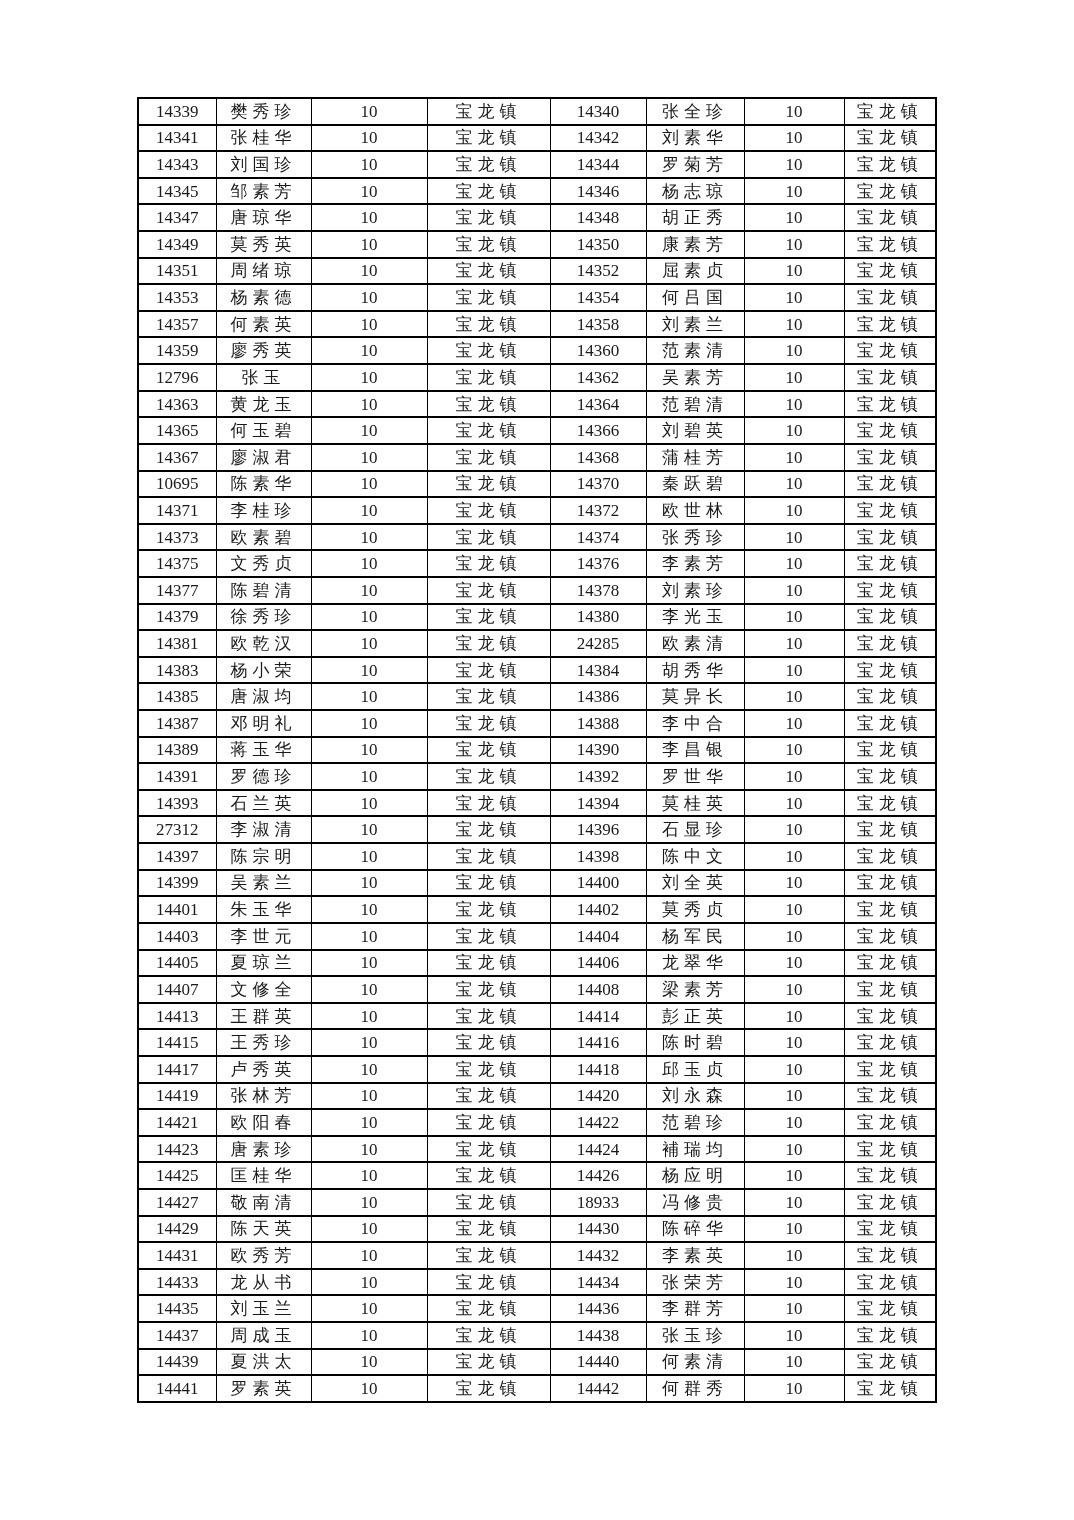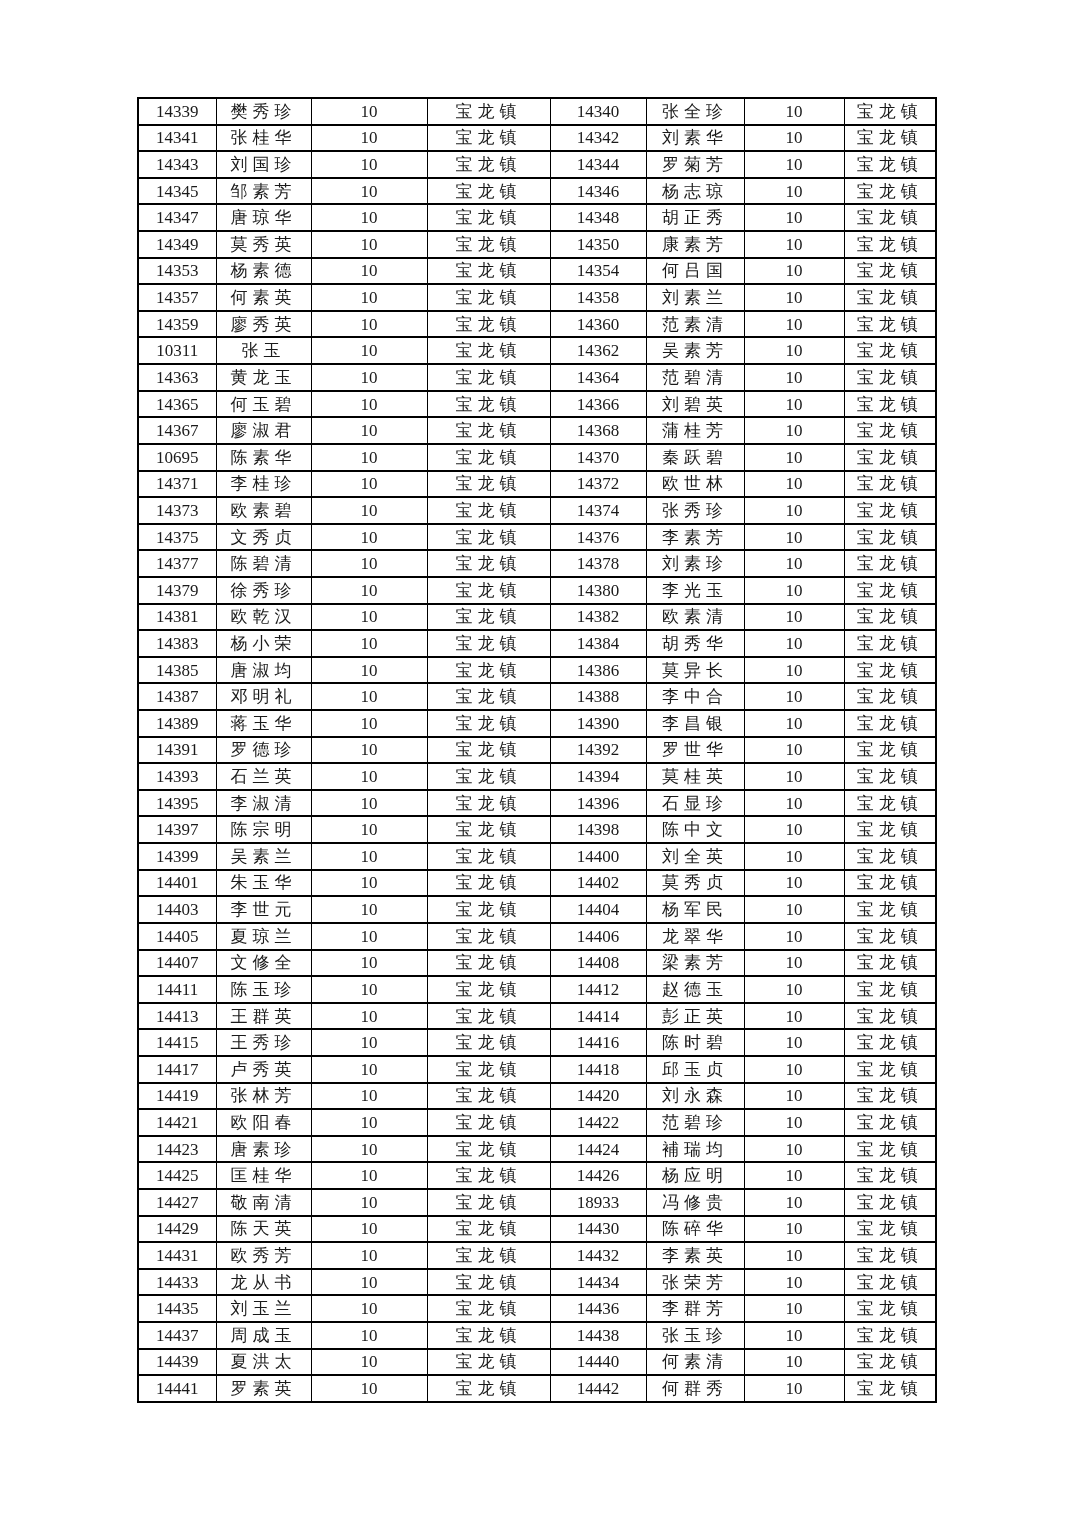--- a/index.html
+++ b/index.html
@@ -118,20 +118,30 @@
     <td class="c-id">14349</td>
     <td class="c-name">莫秀英</td>
     <td class="c-amt">10</td>
     <td class="c-town">宝龙镇</td>
     <td class="c-id">14350</td>
     <td class="c-name">康素芳</td>
     <td class="c-amt">10</td>
     <td class="c-town">宝龙镇</td>
   </tr>
         <tr>
+    <td class="c-id">14351</td>
+    <td class="c-name">周绪琼</td>
+    <td class="c-amt">10</td>
+    <td class="c-town">宝龙镇</td>
+    <td class="c-id">14352</td>
+    <td class="c-name">屈素贞</td>
+    <td class="c-amt">10</td>
+    <td class="c-town">宝龙镇</td>
+  </tr>
+        <tr>
     <td class="c-id">14353</td>
     <td class="c-name">杨素德</td>
     <td class="c-amt">10</td>
     <td class="c-town">宝龙镇</td>
     <td class="c-id">14354</td>
     <td class="c-name">何吕国</td>
     <td class="c-amt">10</td>
     <td class="c-town">宝龙镇</td>
   </tr>
         <tr>
@@ -148,21 +158,21 @@
     <td class="c-id">14359</td>
     <td class="c-name">廖秀英</td>
     <td class="c-amt">10</td>
     <td class="c-town">宝龙镇</td>
     <td class="c-id">14360</td>
     <td class="c-name">范素清</td>
     <td class="c-amt">10</td>
     <td class="c-town">宝龙镇</td>
   </tr>
         <tr>
-    <td class="c-id">10311</td>
+    <td class="c-id">12796</td>
     <td class="c-name">张玉</td>
     <td class="c-amt">10</td>
     <td class="c-town">宝龙镇</td>
     <td class="c-id">14362</td>
     <td class="c-name">吴素芳</td>
     <td class="c-amt">10</td>
     <td class="c-town">宝龙镇</td>
   </tr>
         <tr>
     <td class="c-id">14363</td>
@@ -252,21 +262,21 @@
     <td class="c-id">14380</td>
     <td class="c-name">李光玉</td>
     <td class="c-amt">10</td>
     <td class="c-town">宝龙镇</td>
   </tr>
         <tr>
     <td class="c-id">14381</td>
     <td class="c-name">欧乾汉</td>
     <td class="c-amt">10</td>
     <td class="c-town">宝龙镇</td>
-    <td class="c-id">14382</td>
+    <td class="c-id">24285</td>
     <td class="c-name">欧素清</td>
     <td class="c-amt">10</td>
     <td class="c-town">宝龙镇</td>
   </tr>
         <tr>
     <td class="c-id">14383</td>
     <td class="c-name">杨小荣</td>
     <td class="c-amt">10</td>
     <td class="c-town">宝龙镇</td>
     <td class="c-id">14384</td>
@@ -318,21 +328,21 @@
     <td class="c-id">14393</td>
     <td class="c-name">石兰英</td>
     <td class="c-amt">10</td>
     <td class="c-town">宝龙镇</td>
     <td class="c-id">14394</td>
     <td class="c-name">莫桂英</td>
     <td class="c-amt">10</td>
     <td class="c-town">宝龙镇</td>
   </tr>
         <tr>
-    <td class="c-id">14395</td>
+    <td class="c-id">27312</td>
     <td class="c-name">李淑清</td>
     <td class="c-amt">10</td>
     <td class="c-town">宝龙镇</td>
     <td class="c-id">14396</td>
     <td class="c-name">石显珍</td>
     <td class="c-amt">10</td>
     <td class="c-town">宝龙镇</td>
   </tr>
         <tr>
     <td class="c-id">14397</td>
@@ -384,30 +394,20 @@
     <td class="c-amt">10</td>
     <td class="c-town">宝龙镇</td>
   </tr>
         <tr>
     <td class="c-id">14407</td>
     <td class="c-name">文修全</td>
     <td class="c-amt">10</td>
     <td class="c-town">宝龙镇</td>
     <td class="c-id">14408</td>
     <td class="c-name">梁素芳</td>
-    <td class="c-amt">10</td>
-    <td class="c-town">宝龙镇</td>
-  </tr>
-        <tr>
-    <td class="c-id">14411</td>
-    <td class="c-name">陈玉珍</td>
-    <td class="c-amt">10</td>
-    <td class="c-town">宝龙镇</td>
-    <td class="c-id">14412</td>
-    <td class="c-name">赵德玉</td>
     <td class="c-amt">10</td>
     <td class="c-town">宝龙镇</td>
   </tr>
         <tr>
     <td class="c-id">14413</td>
     <td class="c-name">王群英</td>
     <td class="c-amt">10</td>
     <td class="c-town">宝龙镇</td>
     <td class="c-id">14414</td>
     <td class="c-name">彭正英</td>

